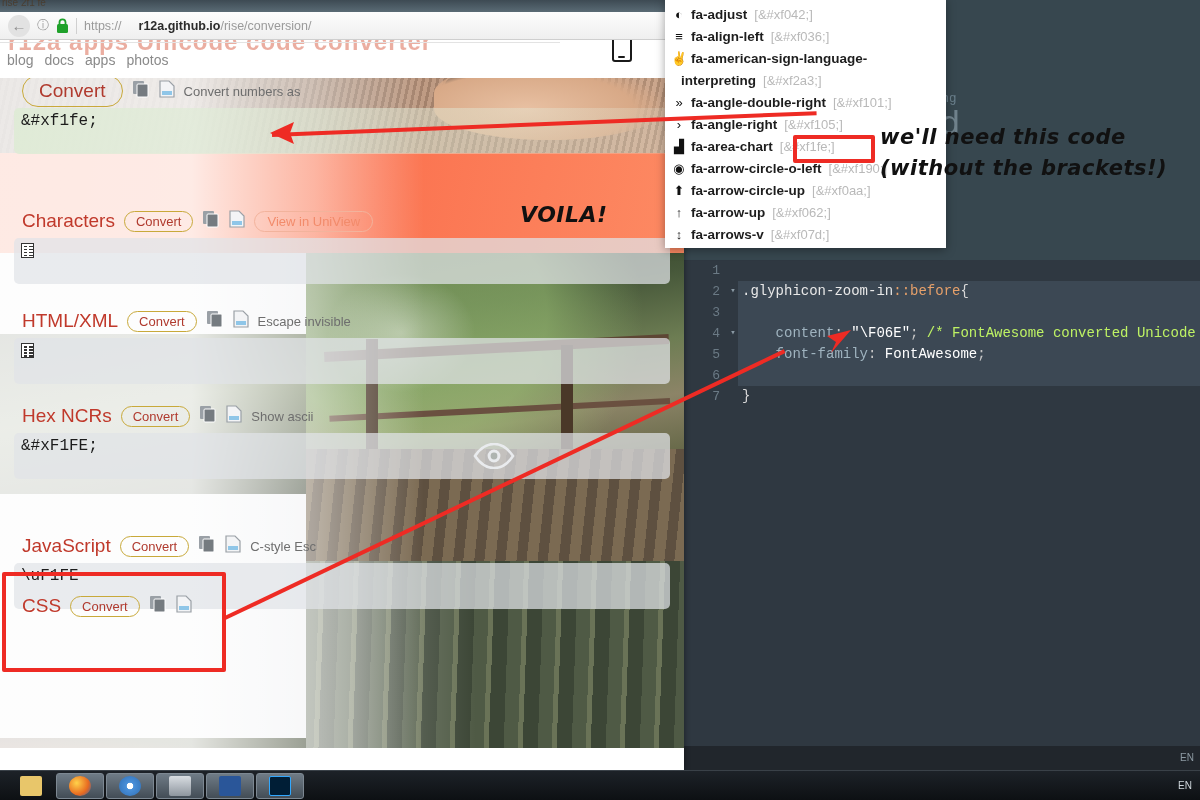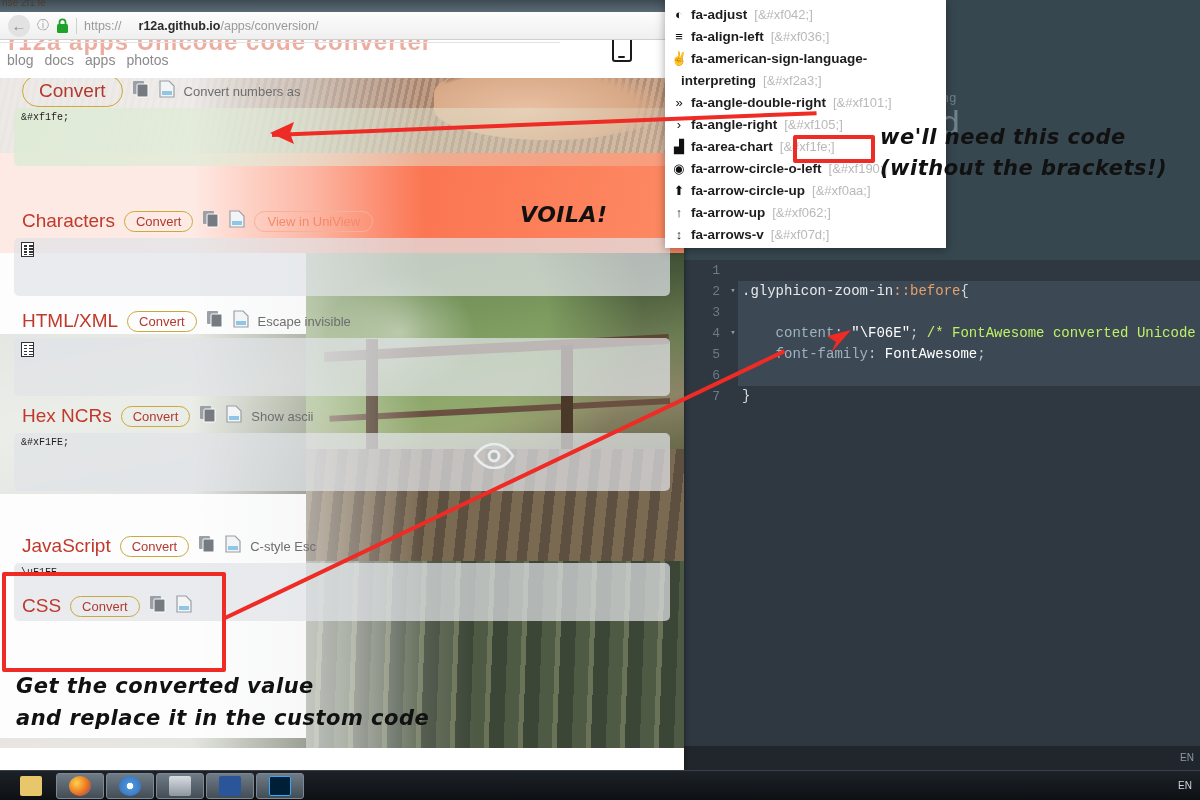--- a/index.html
+++ b/index.html
@@ -208,23 +208,23 @@
     font-family:"Liberation Sans", sans-serif;
   }
   .btn-convert.big { font-size:19px; padding:4px 16px; border-radius:18px; }
   .ico-copy, .ico-file { flex:none; }
   .hint { font-size:13px; color:#6e6e6e; white-space:nowrap; }
   .pill-hint {
     border:1px solid #f2b39c; border-radius:13px; color:#f28b6b;
     font-size:13px; padding:2px 12px; white-space:nowrap;text-align:center;
   }
   .conv-box {
-    margin:4px 14px 0 14px; height:58px; border-radius:5px;
+    margin:4px 14px 0 14px; height:46px; border-radius:5px;
     background:rgba(224,227,232,.72);
-    font-family:"Liberation Mono", monospace; font-size:10px; color:#1c1c1c;
+    font-family:"Liberation Mono", monospace; font-size:16px; color:#1c1c1c;
     padding:4px 7px; white-space:nowrap; overflow:hidden;
   }
   .conv-box.green { background:linear-gradient(100deg, rgba(223,235,214,.95), rgba(232,238,226,.2)); }
   .glyphbox {
     display:inline-block; width:13px; height:15px; border:1px solid #333;
     vertical-align:-3px; position:relative; background:#fff;
   }
   .glyphbox:before{
     content:""; position:absolute; left:2px; top:2px; width:3px; height:11px;
     background:repeating-linear-gradient(#333 0 1.5px, #fff 1.5px 3px);
@@ -358,21 +358,21 @@
 
     <div class="urlbar">
       <div class="back-btn">←</div>
       <div class="info-ico">ⓘ</div>
       <svg class="lock-ico" width="13" height="16" viewBox="0 0 13 16">
         <rect x="1" y="6" width="11" height="9" rx="1.5" fill="#1fa12a"></rect>
         <path d="M3.5 6.5V4.3a3 3 0 0 1 6 0v2.2" stroke="#1fa12a" stroke-width="1.8" fill="none"></path>
       </svg>
       <div class="vsep"></div>
       <div class="url">
-        <span>https://</span><b>r12a.github.io</b><span>/apps/conversion/</span>
+        <span>https://</span><b>r12a.github.io</b><span>/rise/conversion/</span>
       </div>
     </div>
 
     <div class="site-top">
       <div class="site-logo">r12a  apps  Unicode code converter</div>
       <div class="hr-thin"></div>
       <div class="nav">
         <a>blog</a>
         <a>docs</a>
         <a>apps</a>
@@ -496,22 +496,20 @@
                     <rect x="3" y="11" width="10" height="4" fill="#8fc6e8"></rect>
                   </svg></span>
               </div>
             </div>
           </div>
       </div>
 
 
       <div class="hand" style="left:520px;top:124px;font-size:22px;">VOILA!</div>
 
-      <div class="hand" style="left:16px;top:592px;font-size:21px;line-height:32px;">Get the converted value
-and replace it in the custom code</div>
     </div>
   </div>
 
   <div class="dropdown">
     <div id="dd-items">
         <div class="dd-item">
           <span class="di">◐</span>
           <span>fa-adjust</span>
           <span class="dd-code">[&amp;#xf042;]</span>
         </div>

